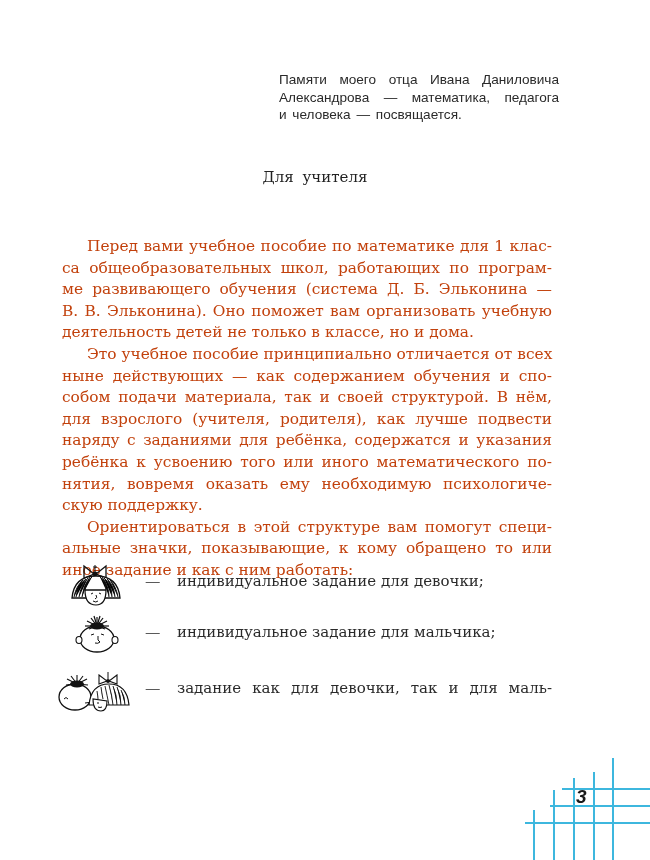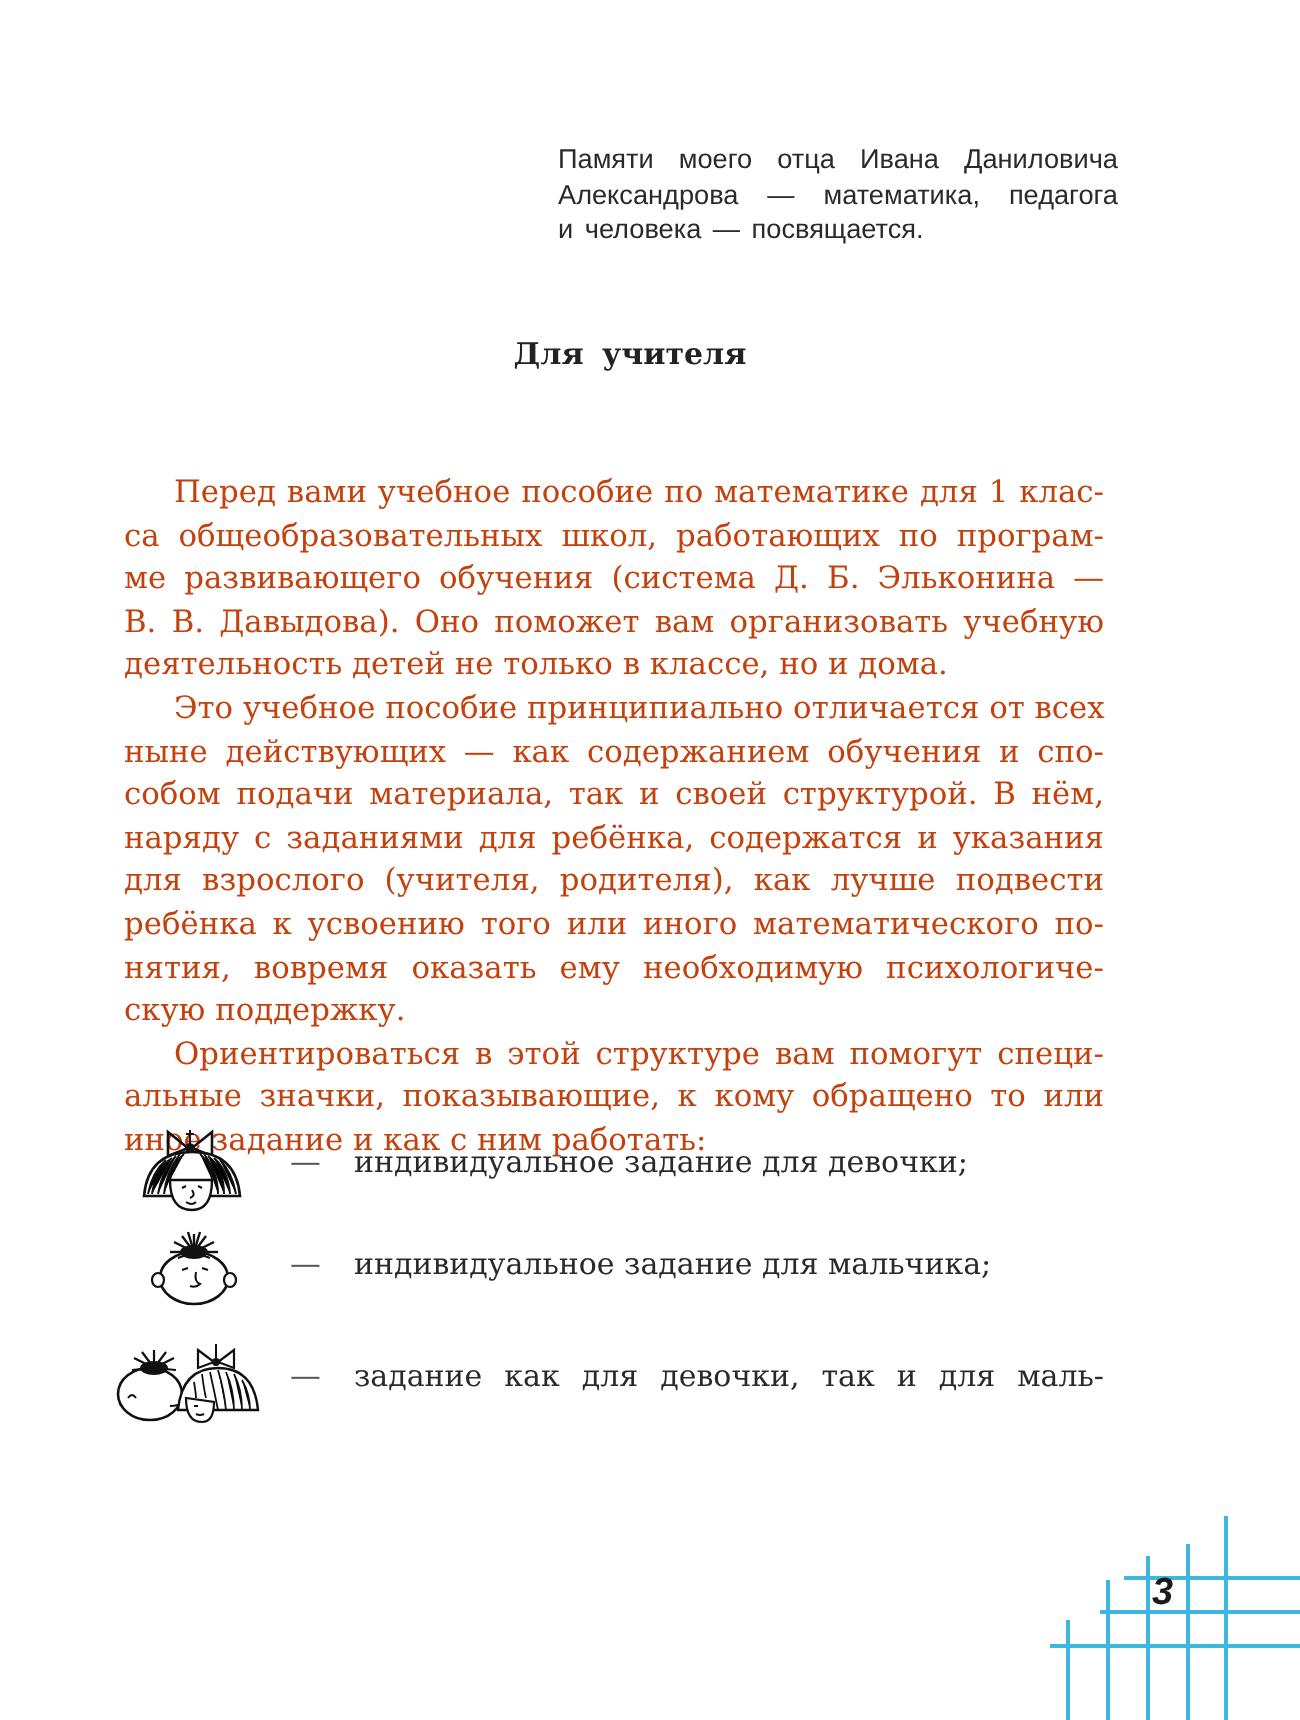--- a/index.html
+++ b/index.html
@@ -11,21 +11,21 @@
     font-family: "Liberation Sans", "DejaVu Sans", sans-serif;
     font-size: 13.6px; line-height: 17.5px; color: #2a2a2a;
     text-align: justify;
   }
   .dedication div { text-align: justify; text-align-last: justify; white-space: nowrap; word-spacing: 2px; }
   .dedication div.last { text-align-last: left; }
 
   .for-teacher {
     position: absolute; left: 0; top: 168px; width: 630px; text-align: center;
     font-family: "DejaVu Serif", "Liberation Serif", serif;
-    font-weight: bold; font-size: 15px; color: #222; word-spacing: 4px;
+    font-weight: normal; font-size: 15px; color: #222; word-spacing: 4px;
   }
   .heading {
     position: absolute; left: 0; top: 198px; width: 630px; text-align: center;
     font-family: "DejaVu Serif", "Liberation Serif", serif;
     font-weight: bold; font-size: 18.5px; color: #d8232a; letter-spacing: 1px; word-spacing: 7px;
   }
 
   .body-text {
     position: absolute; left: 62px; top: 236px; width: 490px;
     font-family: "DejaVu Serif", "Liberation Serif", serif;
@@ -66,29 +66,29 @@
     <div class="last">и человека — посвящается.</div>
   </div>
 
   <div class="for-teacher">Для учителя</div>
 
   <div class="body-text">
     <div>
       <span class="line indent">Перед вами учебное пособие по математике для 1 клас-</span>
       <span class="line">са общеобразовательных школ, работающих по програм-</span>
       <span class="line">ме развивающего обучения (система Д. Б. Эльконина —</span>
-      <span class="line">В. В. Давыдова). Оно поможет вам организовать учебную</span>
+      <span class="line">В. В. Эльконина). Оно поможет вам организовать учебную</span>
       <span class="line last">деятельность детей не только в классе, но и дома.</span>
     </div>
     <div>
       <span class="line indent">Это учебное пособие принципиально отличается от всех</span>
       <span class="line">ныне действующих — как содержанием обучения и спо-</span>
       <span class="line">собом подачи материала, так и своей структурой. В нём,</span>
+      <span class="line">для взрослого (учителя, родителя), как лучше подвести</span>
       <span class="line">наряду с заданиями для ребёнка, содержатся и указания</span>
-      <span class="line">для взрослого (учителя, родителя), как лучше подвести</span>
       <span class="line">ребёнка к усвоению того или иного математического по-</span>
       <span class="line">нятия, вовремя оказать ему необходимую психологиче-</span>
       <span class="line last">скую поддержку.</span>
     </div>
     <div>
       <span class="line indent">Ориентироваться в этой структуре вам помогут специ-</span>
       <span class="line">альные значки, показывающие, к кому обращено то или</span>
       <span class="line last">иное задание и как с ним работать:</span>
     </div>
   </div>

